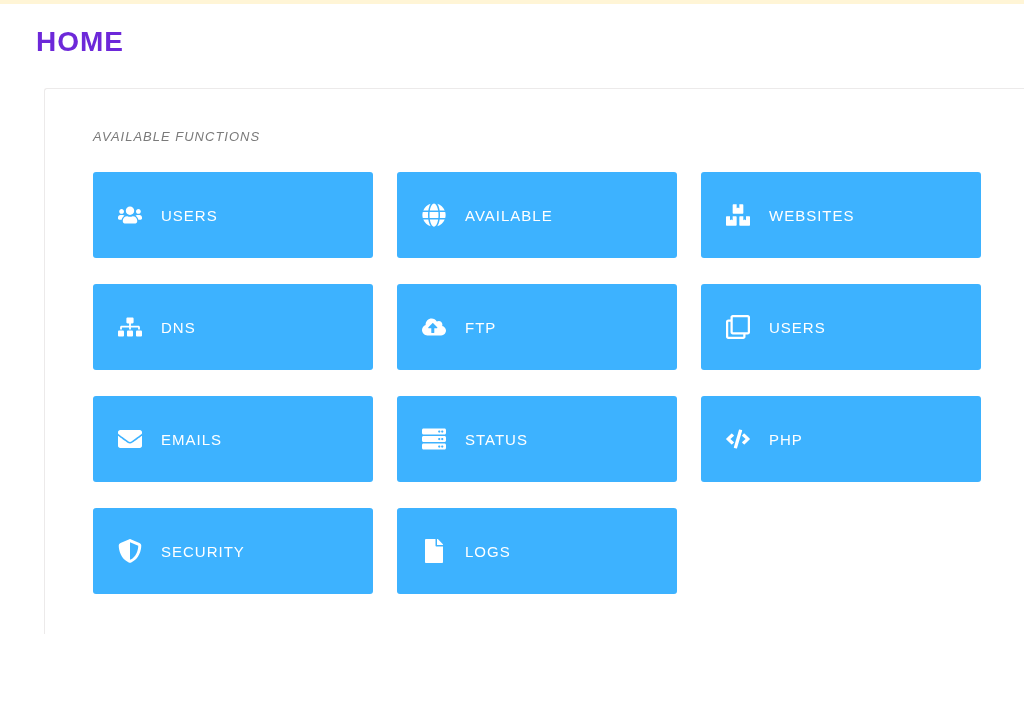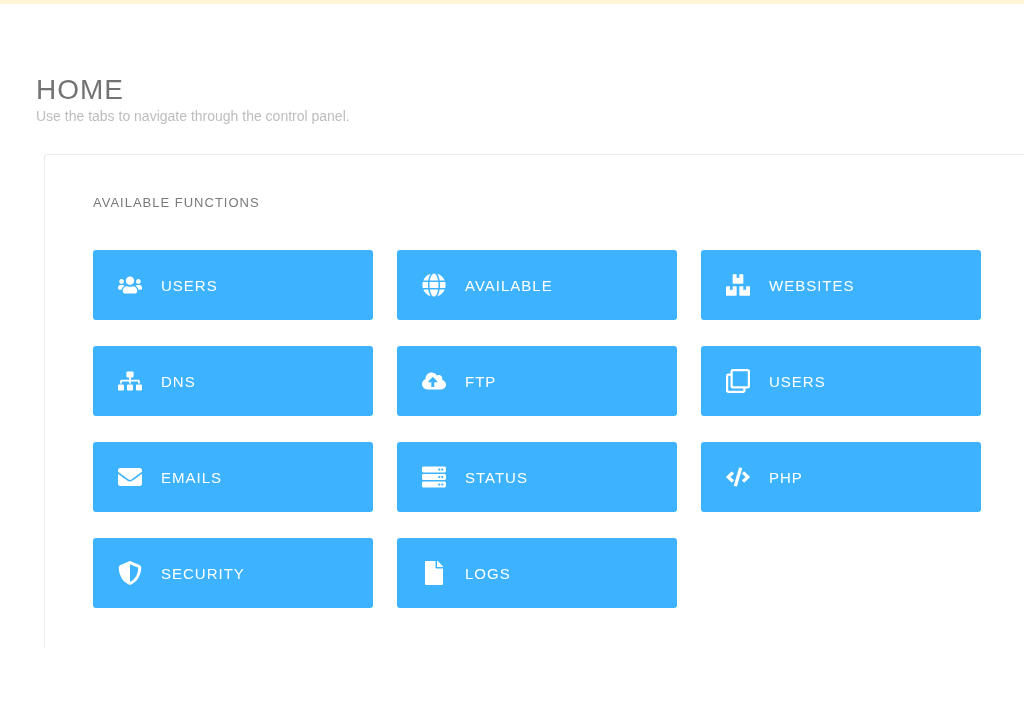--- a/index.html
+++ b/index.html
@@ -17,57 +17,57 @@
     .top-bar {
       height: 4px;
       background: #fff5d6;
       width: 100%;
     }
     .page-header {
       padding: 22px 0 0 36px;
     }
     .page-title {
       font-size: 28px;
-      font-weight: 400;
-      color: #737373;
+      font-weight: 700;
+      color: #6d28d9;
       letter-spacing: 1px;
       margin-bottom: 2px;
-      margin-top: 48px;
     }
     .page-subtitle {
       font-size: 14px;
       color: #bdbdbd;
       font-weight: 400;
     }
     .panel {
       margin: 30px 0 0 44px;
       border: 1px solid #eceaea;
       border-right: none;
       border-bottom: none;
       border-radius: 3px 0 0 0;
       padding: 40px 48px 40px 48px;
       background: #ffffff;
       width: calc(100% - 44px);
     }
     .panel-title {
       font-size: 13px;
       color: #7a7a7a;
       letter-spacing: 1px;
-      margin-bottom: 40px;
+      margin-bottom: 28px;
       font-weight: 400;
+      font-style: italic;
     }
     .tile-grid {
       display: grid;
       grid-template-columns: repeat(3, 280px);
       gap: 26px 24px;
     }
     .tile {
       background: #3db2ff;
       color: #ffffff;
-      height: 70px;
+      height: 86px;
       border-radius: 3px;
       display: flex;
       align-items: center;
       padding: 0 24px;
       cursor: pointer;
       font-size: 15px;
       letter-spacing: 1px;
       font-weight: 400;
     }
     .tile-icon {
@@ -88,21 +88,20 @@
       white-space: nowrap;
     }
   </style>
 </head>
 <body>
 
 <div class="top-bar"></div>
 
 <div class="page-header">
   <h1 class="page-title">HOME</h1>
-  <p class="page-subtitle">Use the tabs to navigate through the control panel.</p>
 </div>
 
 <div class="panel">
   <div class="panel-title">AVAILABLE FUNCTIONS</div>
 
   <div class="tile-grid">
 
     <div class="tile">
       <span class="tile-icon">
         <svg viewBox="0 0 640 512">

